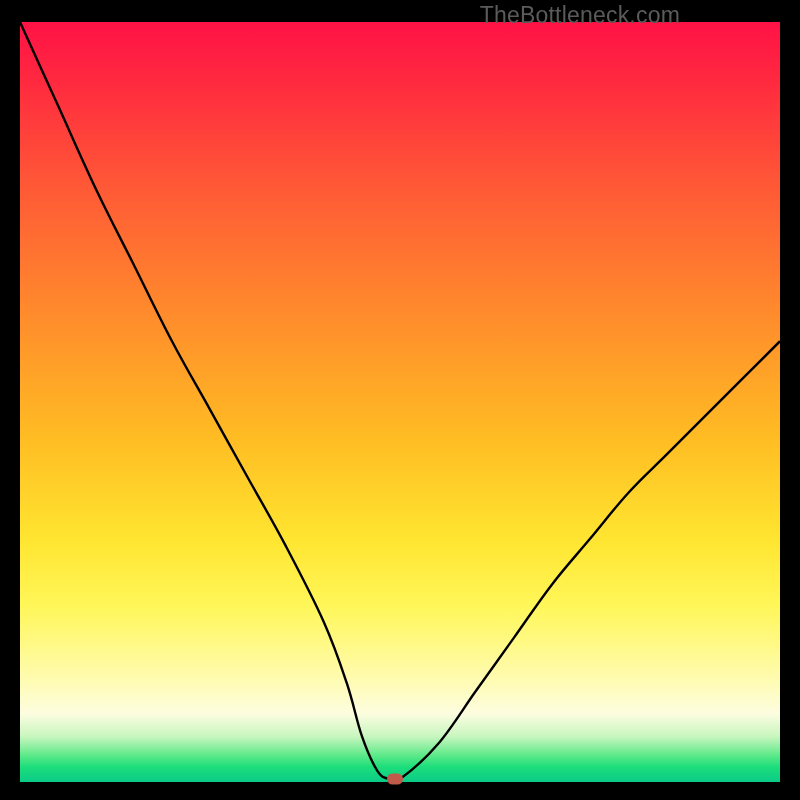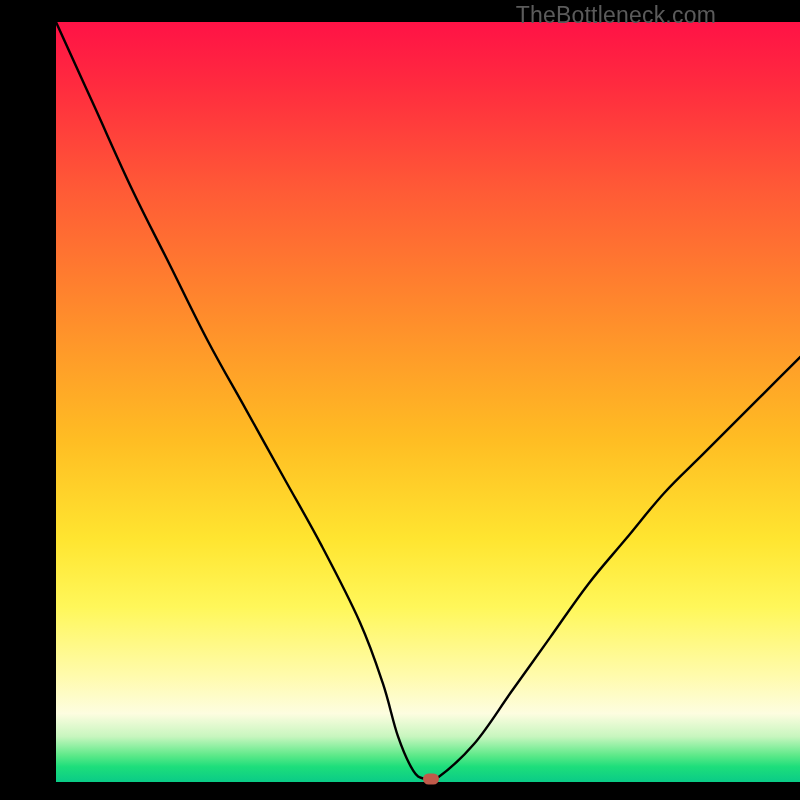--- a/index.html
+++ b/index.html
@@ -9,21 +9,20 @@
     height: 800px;
     background: #000;
     overflow: hidden;
     font-family: Arial, Helvetica, sans-serif;
   }
   .frame {
     position: relative;
     width: 692px;
     height: 800px;
     background: #000;
-    margin-left: 36px;
   }
   .watermark {
     position: absolute;
     top: 2px;
     right: 12px;
     color: #5b5b5b;
     font-size: 23px;
     font-weight: 500;
     letter-spacing: 0.2px;
     z-index: 30;

